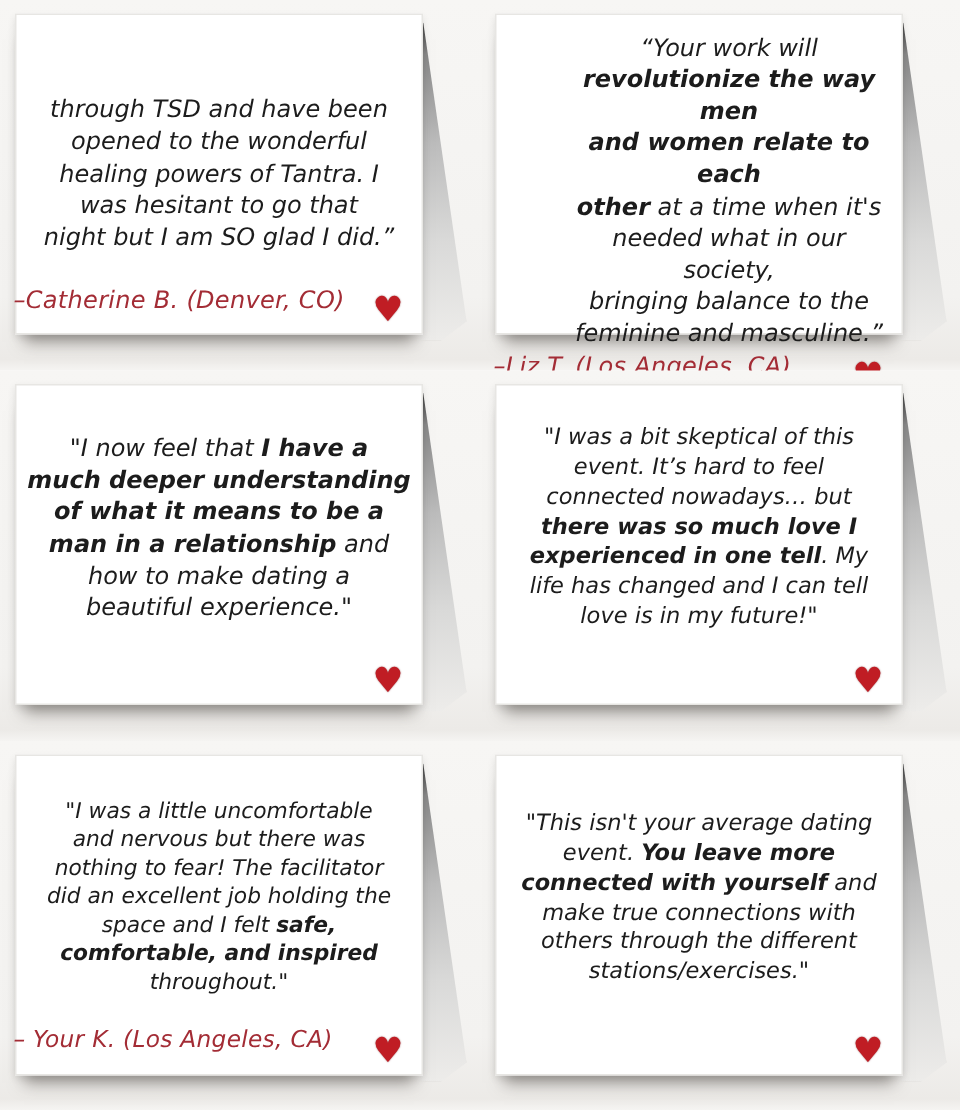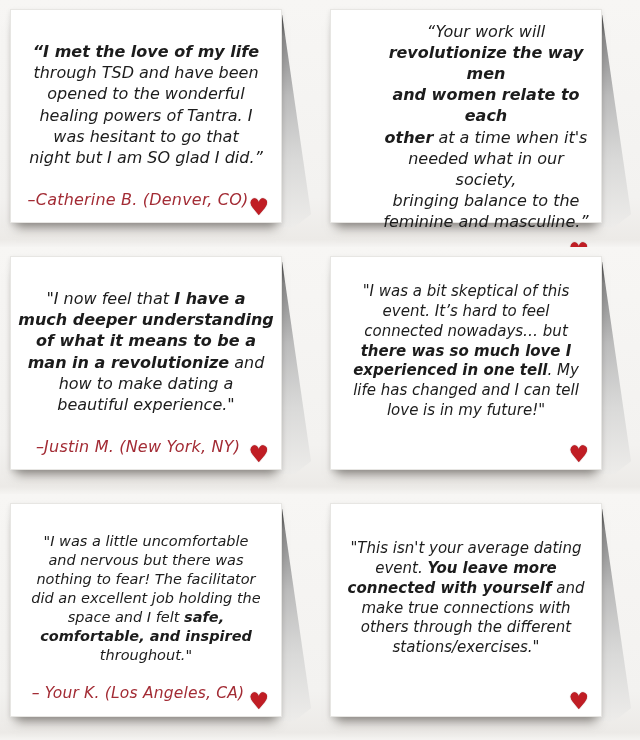--- a/index.html
+++ b/index.html
@@ -61,21 +61,20 @@
     white-space: pre-line;
     font-style: italic;
     color: var(--quote-color, #1c1c1c);
     line-height: 1.32;
   }
   .quote .bold { font-weight: bold; }
   .attrib-row {
     position: relative;
     height: 28px;
     flex: 0 0 auto;
-    text-align: center;
   }
   .attribution {
     display: inline-block;
     margin-top: 2px;
     font-style: italic;
     font-size: 16px;
     letter-spacing: 0.2px;
     color: var(--attribution-color, #a32c35);
     transform: translateX(-8px);
   }
@@ -99,21 +98,21 @@
 </style>
 </head>
 <body>
 
 <div class="grid">
   <div class="tile">
     <div class="card">
       <div class="fold"></div>
       <div class="face">
         <div class="quote-area">
-          <div class="quote"><span class="seg bold">“I met the love of my life</span><span class="seg">
+          <div class="quote"><span class="seg">
 through TSD and have been
 opened to the wonderful
 healing powers of Tantra. I
 was hesitant to go that
 night but I am SO glad I did.”</span></div>
         </div>
         <div class="attrib-row">
           <span class="attribution">–Catherine B. (Denver, CO)</span>
           <span class="heart">♥</span>
         </div>
@@ -128,40 +127,40 @@
         <div class="quote-area">
           <div class="quote"><span class="seg">“Your work will
 </span><span class="seg bold">revolutionize the way men
 and women relate to each
 other</span><span class="seg"> at a time when it's
 needed what in our society,
 bringing balance to the
 feminine and masculine.”</span></div>
         </div>
         <div class="attrib-row">
+          <span class="attribution">–Liz T. (Los Angeles, CA)</span>
           <span class="heart">♥</span>
         </div>
       </div>
     </div>
   </div>
 
   <div class="tile">
     <div class="card">
       <div class="fold"></div>
       <div class="face">
         <div class="quote-area">
           <div class="quote"><span class="seg">"I now feel that </span><span class="seg bold">I have a
 much deeper understanding
 of what it means to be a
-man in a revolutionize</span><span class="seg"> and
+man in a relationship</span><span class="seg"> and
 how to make dating a
 beautiful experience."</span></div>
         </div>
         <div class="attrib-row">
-          <span class="attribution">–Justin M. (New York, NY)</span>
           <span class="heart">♥</span>
         </div>
       </div>
     </div>
   </div>
 
   <div class="tile">
     <div class="card">
       <div class="fold"></div>
       <div class="face">

